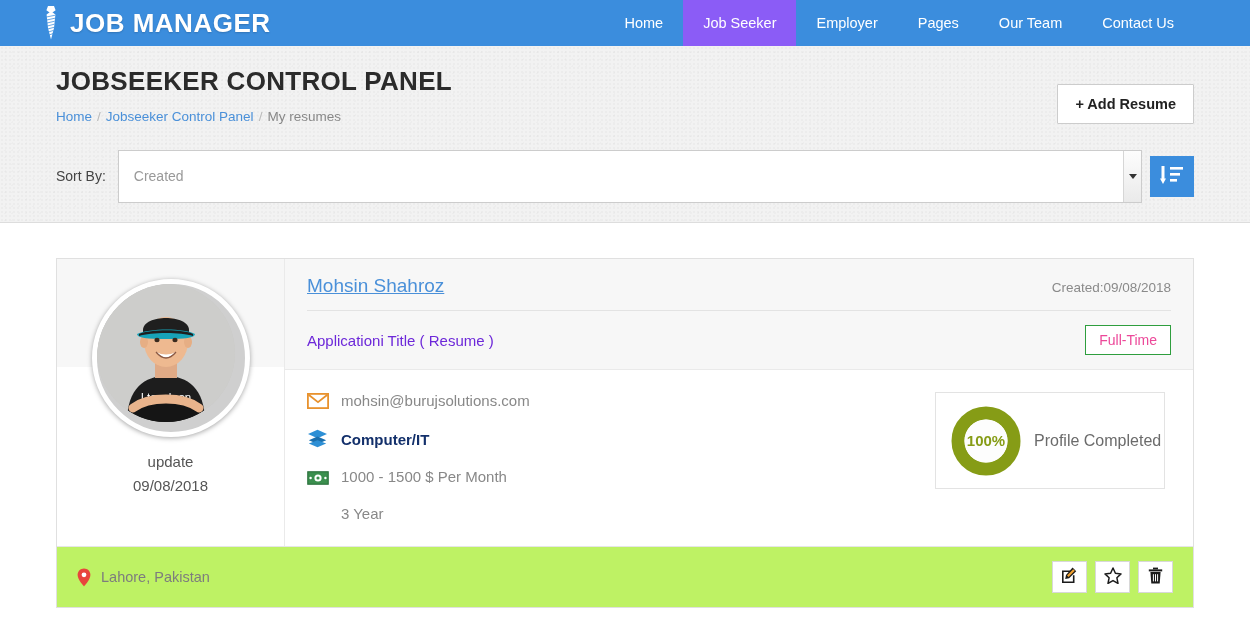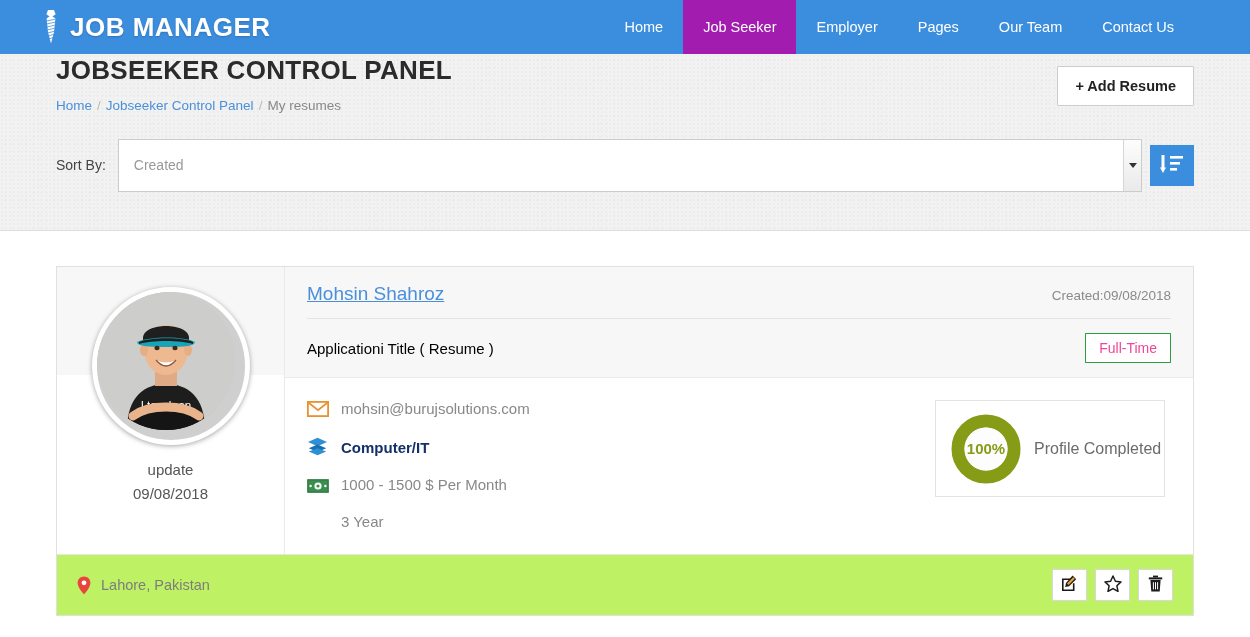--- a/index.html
+++ b/index.html
@@ -11,21 +11,21 @@
     height: 637px;
     font-family: "Liberation Sans", sans-serif;
     background: #ffffff;
     color: #333;
     overflow: hidden;
     position: relative;
   }
 
   
   .navbar {
-    height: 54px;
+    height: 46px;
     background: #3b8ddd;
     display: flex;
     align-items: stretch;
     justify-content: space-between;
     position: relative;
     z-index: 5;
   }
   .brand {
     display: flex;
     align-items: center;
@@ -52,41 +52,42 @@
   .nav-item {
     display: flex;
     align-items: center;
     padding: 0 20px;
     color: #ffffff;
     font-size: 14.5px;
     cursor: pointer;
     white-space: nowrap;
   }
   .nav-item.active {
-    background: #a21caf;
+    background: #8b5cf6;
   }
 
   
   .heading-band {
     background: #f2f2f2;
     background-image:
       radial-gradient(rgba(0,0,0,0.022) 1px, transparent 1px),
       radial-gradient(rgba(0,0,0,0.018) 1px, transparent 1px);
     background-size: 4px 4px, 7px 7px;
     background-position: 0 0, 2px 3px;
     border-bottom: 1px solid #dddddd;
     padding: 0 56px;
     position: relative;
     height: 177px;
     box-sizing: border-box;
   }
   .heading-row {
     display: flex;
     justify-content: space-between;
-    align-items: center;
+    align-items: flex-end;
+    padding-top: 19px;
   }
   .page-title {
     font-size: 26px;
     font-weight: bold;
     color: #2b2b2b;
     letter-spacing: 0.3px;
     margin: 0;
     line-height: 1.3;
   }
   .breadcrumb {
@@ -239,21 +240,21 @@
   }
   .head-line2 {
     display: flex;
     justify-content: space-between;
     align-items: center;
     border-top: 1px solid #e3e3e3;
     padding: 14px 0 14px 0;
   }
   .resume-title {
     font-size: 15px;
-    color: #000000;
+    color: #6d28d9;
   }
   .badge-fulltime {
     border: 1px solid #2e9e3e;
     color: #ec4899;
     font-size: 14px;
     padding: 6px 13px;
     background: #ffffff;
     white-space: nowrap;
   }
   .detail-body {

